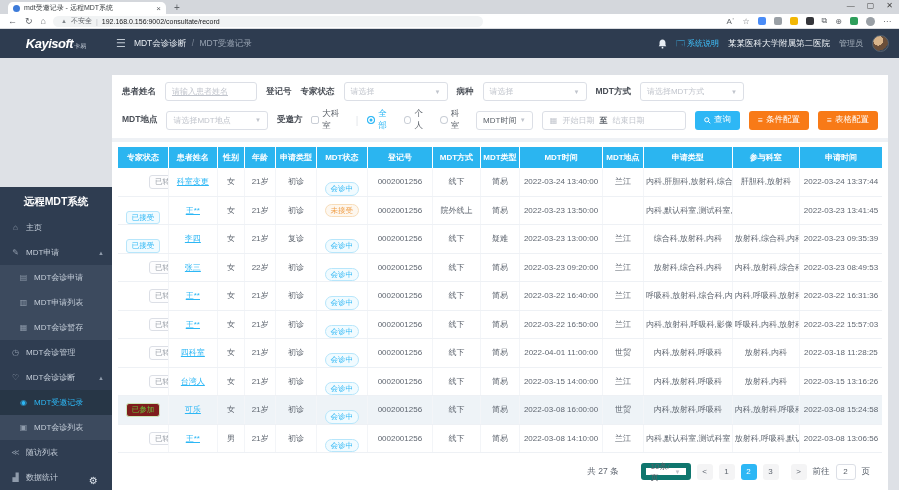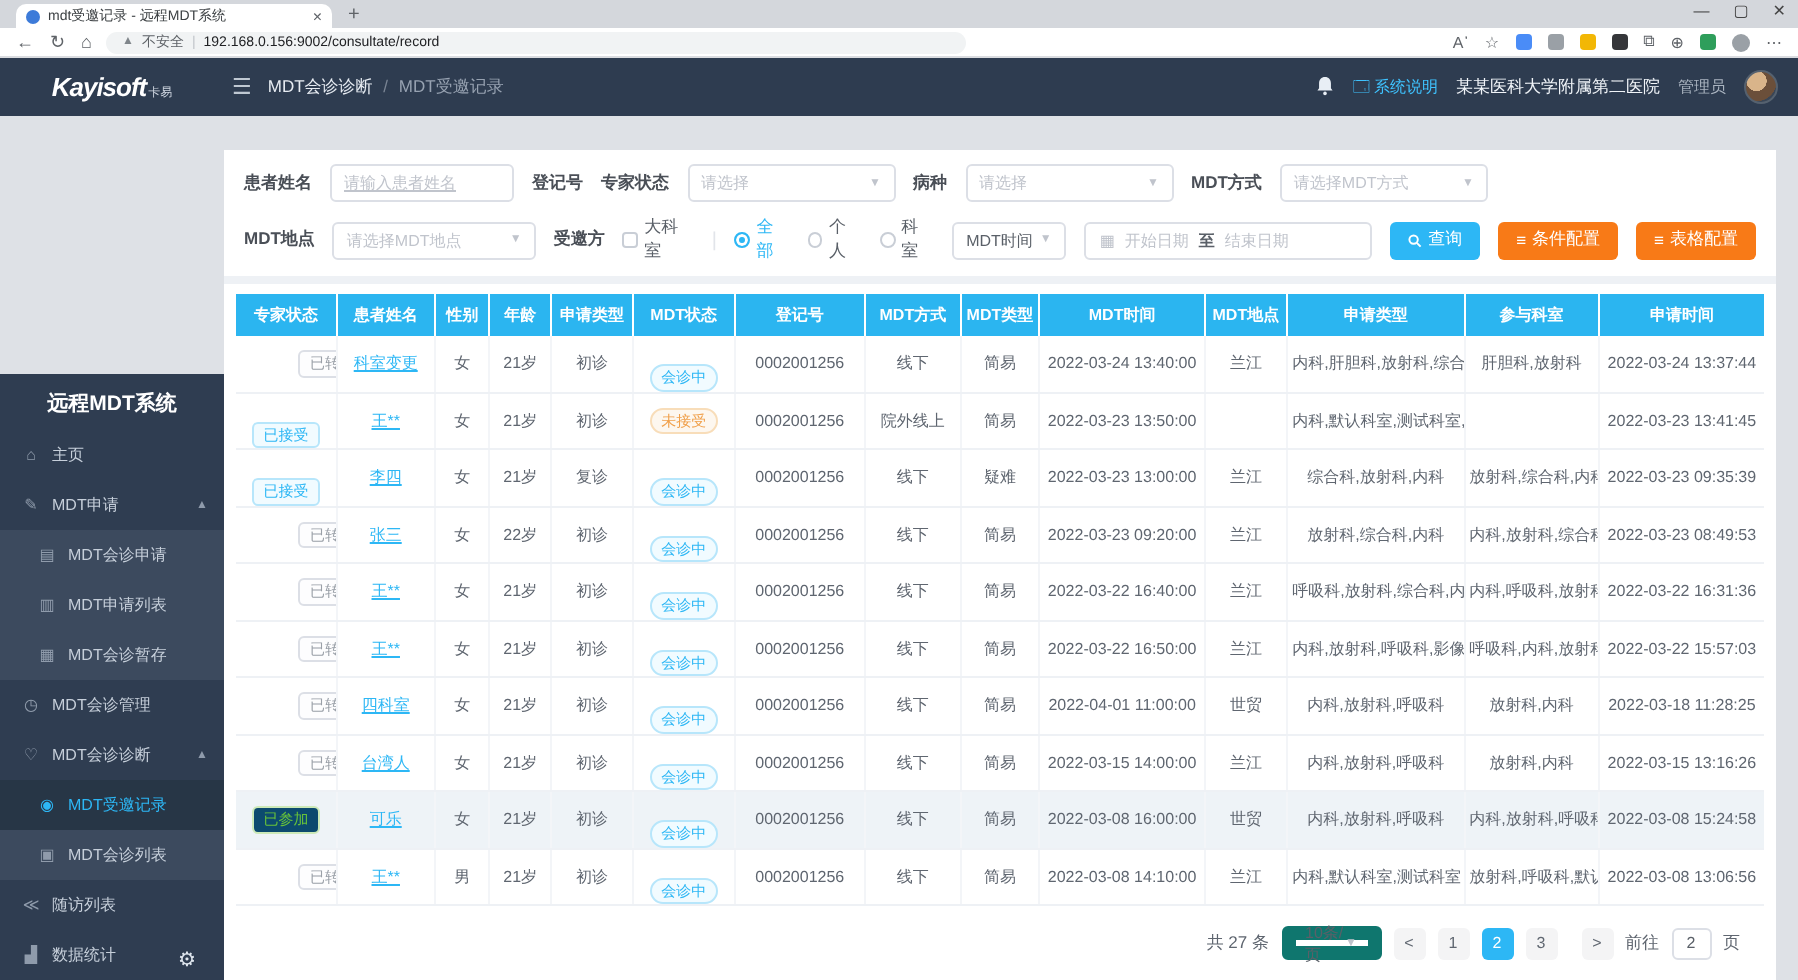--- a/index.html
+++ b/index.html
@@ -94,28 +94,28 @@
        border-right:1px solid rgba(255,255,255,.45); white-space:nowrap; overflow:hidden; }
   th:last-child { border-right:none; }
   td { font-size:8px; color:#5f6670; text-align:center; height:20px; border-bottom:1px solid #eef1f5;
        border-right:1px solid #f3f5f8; white-space:nowrap; overflow:hidden; padding:0 2px; }
   td:last-child { border-right:none; }
   tr.hl td { background:#eef3f7; }
   .tag { display:inline-block; font-size:7.5px; line-height:1; padding:2px 5px; border:1px solid; border-radius:3px; }
   .tag.pill { border-radius:8px; }
   .tag.gray  { color:#9aa0a8; border-color:#dcdfe6; background:#fdfdfe;margin-left:29px; }
   .tag.blue  { color:#2db7f5; border-color:#b7e6fb; background:#f1fbff;margin-top:14px; }
-  .tag.green { color:#67c23a; border-color:#cce9b8; background:#0c4a6e; }
+  .tag.green { color:#67c23a; border-color:#cce9b8; background:#7f1d1d; }
   .tag.orange{ color:#f0a04b; border-color:#f8ddb9; background:#fdf7ef; }
   .plink { color:#2db7f5; text-decoration:underline; cursor:pointer; }
 
   
   .pager { display:flex; justify-content:flex-end; align-items:center; gap:6px; padding:10px 12px 2px; font-size:8.5px; color:#5f6670; }
-  .psize { width:50px; height:17px; border:7px solid #0f766e; border-radius:3px; display:flex; align-items:center;
-           justify-content:space-between; padding:0 5px; font-size:8px; color:#5a6068; }
+  .psize { width:50px; height:17px; border:5px solid #0f766e; border-radius:3px; display:flex; align-items:center;
+           justify-content:space-between; padding:0 5px; font-size:8px; color:#5a6068;margin-left:16px; }
   .pbtn { min-width:16px; height:16px; background:#f4f4f5; border-radius:3px; display:flex; align-items:center;
           justify-content:center; font-size:8px; color:#5f6670; cursor:pointer; padding:0 3px; }
   .pbtn.active { background:#2db7f5; color:#fff; }
   .goto-input { width:20px; height:16px; border:1px solid #dcdfe6; border-radius:3px; text-align:center; font-size:8px; color:#5a6068; }
 
   
   .scrolltrack { width:11px; flex:none; background:#f8f9fa; border-left:1px solid #eceef0; position:relative; }
   .scrollthumb { position:absolute; top:4px; left:2px; width:7px; height:80px; background:#cdd1d5; border-radius:4px; }
 </style>
 </head>

